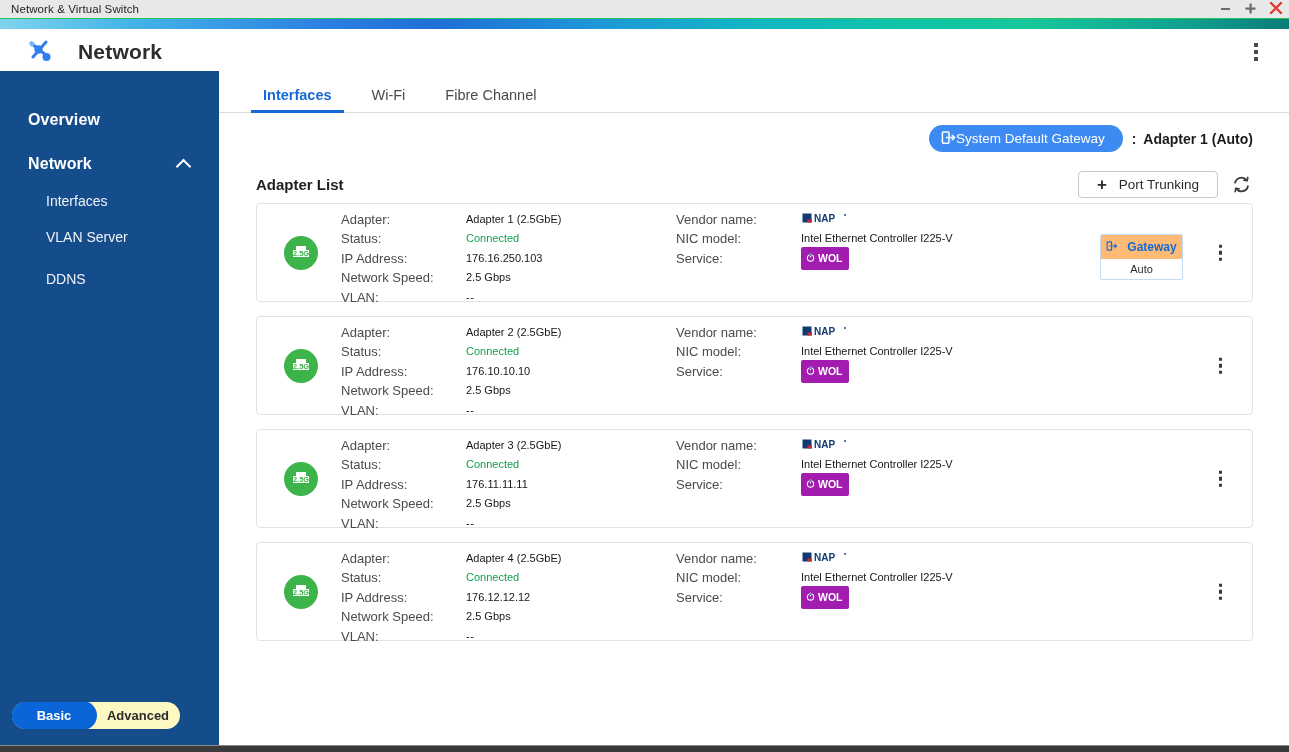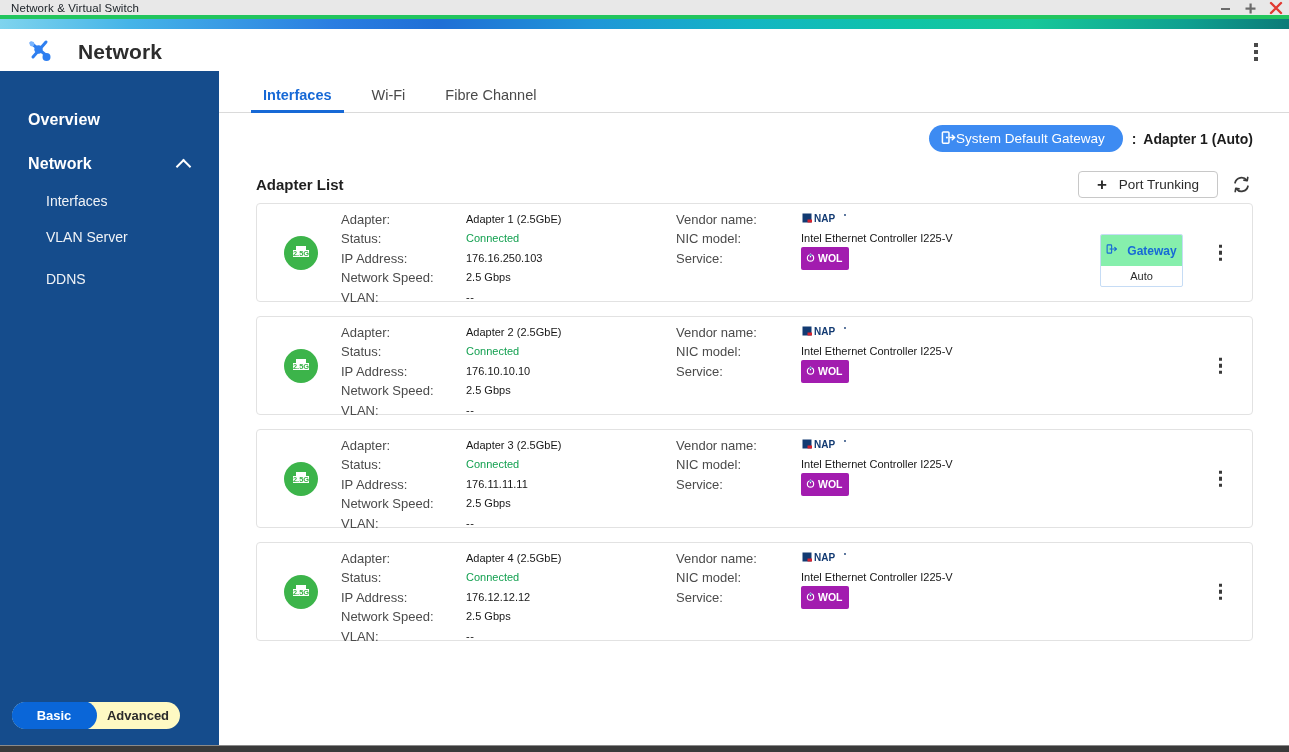--- a/index.html
+++ b/index.html
@@ -10,21 +10,21 @@
     overflow: hidden;
   }
 
   
   #app { position: relative; width: 1289px; height: 752px; background:#fff; }
 
   .titlebar {
     position: absolute; top:0; left:0; width:1289px; height:19px;
     background:#e8e8e8;
     display:flex; align-items:center;
-    border-bottom:4px solid #22c55e;
+    border-bottom:1px solid #22c55e;
   }
   .titlebar-text {
     font-size:11.5px; color:#20262b; margin-left:11px; letter-spacing:0.1px;
   }
   .win-controls {
     position:absolute; right:6px; top:0; height:19px;
     display:flex; align-items:center; gap:12px;
   }
   .win-btn { font-size:15px; line-height:1; color:#6b6b6b; cursor:pointer; user-select:none; }
   .win-btn.close { color:#e03a32; font-weight:bold; font-size:16px; }
@@ -157,22 +157,22 @@
     display:inline-flex; align-items:center; gap:3px;
     background:#a21caf; color:#fff; font-size:10.5px; font-weight:bold;
     border-radius:2px; padding:2px 6px 2px 5px; cursor:pointer;
   }
 
   .gw-box {
     position:absolute; right:69px; top:30px; width:83px;
     border:1px solid #c6dcf5; border-radius:2px; background:#fff; overflow:hidden;
   }
   .gw-box-head {
-    background:#86efac; color:#1769d6; font-size:12px; font-weight:bold;
-    display:flex; align-items:center; justify-content:center; gap:9px; height:31px;
+    background:#fdba74; color:#1769d6; font-size:12px; font-weight:bold;
+    display:flex; align-items:center; justify-content:center; gap:9px; height:24px;
   }
   .gw-box-body {
     font-size:11px; color:#2b2b2b; text-align:center; height:20px; line-height:20px;
   }
 
   .card-kebab {
     position:absolute; right:26px; top:50%; transform:translateY(-50%);
     display:flex; flex-direction:column; gap:3px; cursor:pointer; padding:4px;
   }
   .card-kebab i { display:block; width:3.5px; height:3.5px; background:#3a3a3a; }

